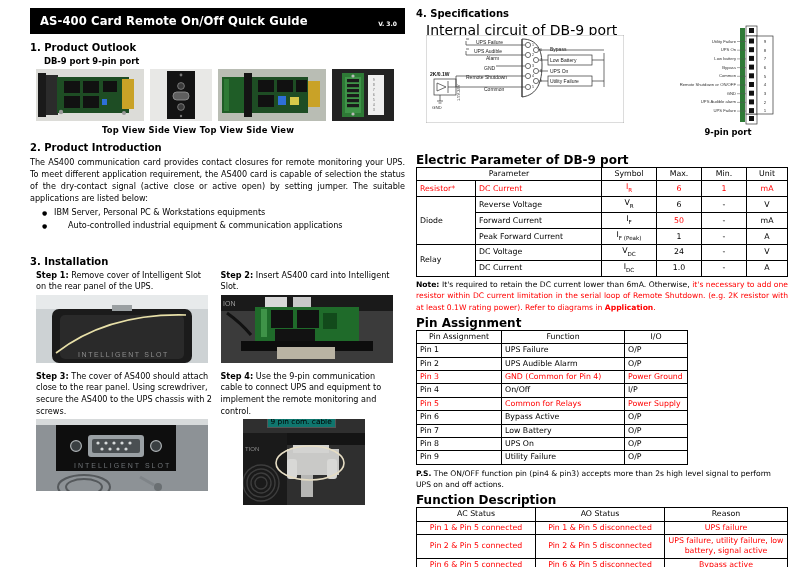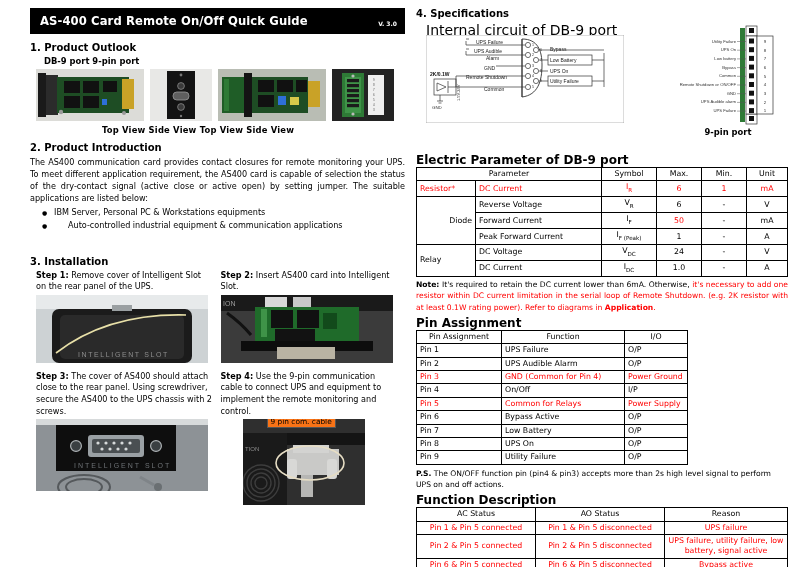--- a/index.html
+++ b/index.html
@@ -136,21 +136,21 @@
     padding-right: 8px;
   }
   .step-text b { font-weight: bold; }
   .step-photo {
     margin-top: 2px;
     position: relative;
     overflow: hidden;
   }
   .callout {
     position: absolute;
-    background: #f97316;
+    background: #0f766e;
     border: 1px solid #555;
     font-size: 7.4px;
     padding: 1px 3px;
     z-index: 5;
     white-space: nowrap;
   }
   .caption-b {
     font-size: 8.4px;
     font-weight: bold;
     text-align: center;
@@ -564,21 +564,21 @@
       <tbody>
           <tr>
             <td class="red" rowspan="1" style="width: 52px;">Resistor*</td>
             <td class="red">DC Current</td>
             <td class="tc red">I<sub style="font-size:5.6px;">R</sub></td>
             <td class="tc red">6</td>
             <td class="tc red">1</td>
             <td class="tc red">mA</td>
           </tr>
           <tr>
-            <td rowspan="3" style="width: 52px; text-align: right;">Diode</td>
+            <td rowspan="3" style="width: 52px;">Diode</td>
             <td>Reverse Voltage</td>
             <td class="tc">V<sub style="font-size:5.6px;">R</sub></td>
             <td class="tc">6</td>
             <td class="tc">-</td>
             <td class="tc">V</td>
           </tr>
           <tr>
             <td>Forward Current</td>
             <td class="tc">I<sub style="font-size:5.6px;">F</sub></td>
             <td class="tc red">50</td>

